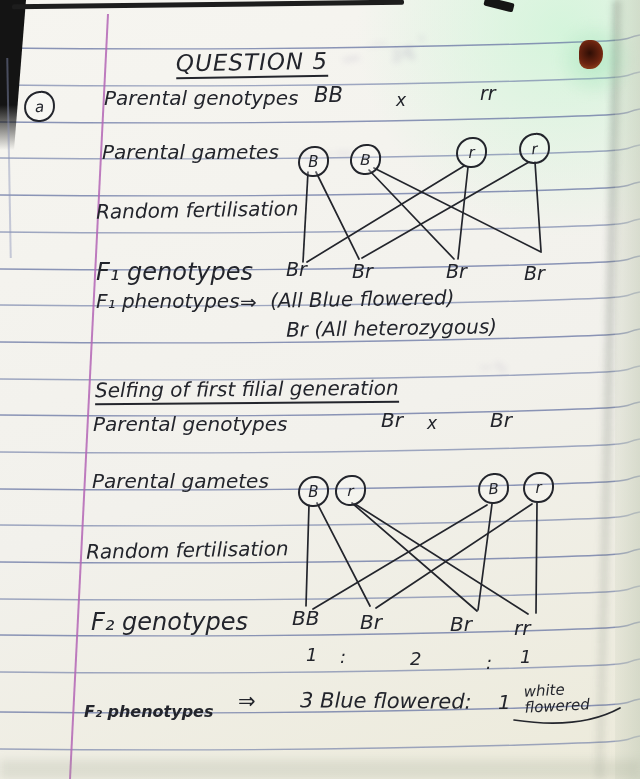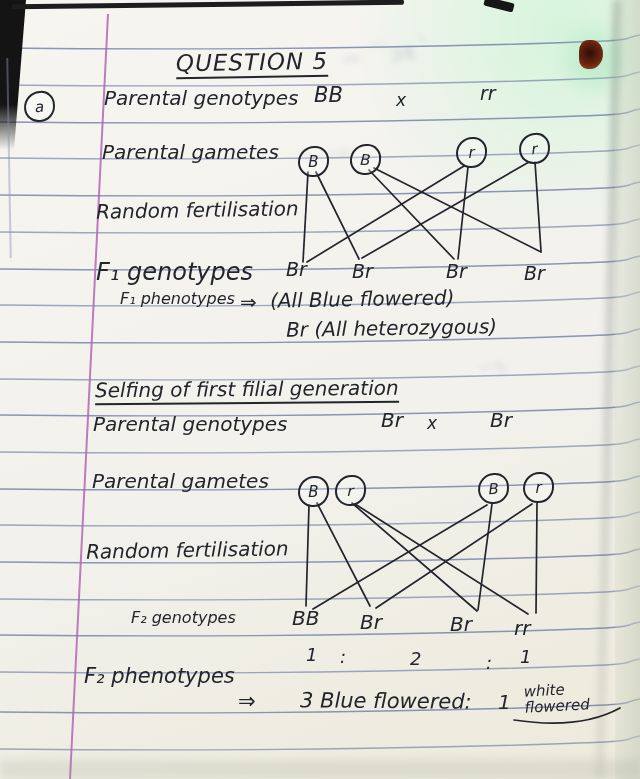--- a/index.html
+++ b/index.html
@@ -125,52 +125,52 @@
   <div class="gamete" style="left:519px;top:133px;transform:rotate(-4deg);">r</div>
 
   <div class="hw" style="left:96px;top:200px;font-size:20px;transform:rotate(-1deg);">Random fertilisation</div>
 
   <div class="hw" style="left:96px;top:260px;font-size:24px;">F₁ genotypes</div>
   <div class="hw" style="left:286px;top:260px;font-size:19px;">Br</div>
   <div class="hw" style="left:352px;top:262px;font-size:19px;">Br</div>
   <div class="hw" style="left:446px;top:262px;font-size:19px;">Br</div>
   <div class="hw" style="left:524px;top:264px;font-size:19px;">Br</div>
 
-  <div class="hw" style="left:96px;top:291px;font-size:16px;padding-left:24px;">F₁ phenotypes</div>
+  <div class="hw" style="left:96px;top:291px;font-size:20px;">F₁ phenotypes</div>
   <div class="hw" style="left:240px;top:292px;font-size:20px;">⇒</div>
   <div class="hw" style="left:270px;top:289px;font-size:20px;transform:rotate(-1deg);">(All Blue flowered)</div>
   <div class="hw" style="left:286px;top:318px;font-size:20px;transform:rotate(-1deg);">Br (All heterozygous)</div>
 
   <div class="hw underl" style="left:95px;top:379px;font-size:20px;transform:rotate(-0.5deg);">Selfing of first filial generation</div>
   <div class="hw" style="left:93px;top:414px;font-size:20px;">Parental genotypes</div>
   <div class="hw" style="left:381px;top:410px;font-size:20px;">Br</div>
   <div class="hw" style="left:427px;top:415px;font-size:17px;">x</div>
   <div class="hw" style="left:490px;top:410px;font-size:20px;">Br</div>
 
   <div class="hw" style="left:92px;top:471px;font-size:20px;">Parental gametes</div>
   <div class="gamete" style="left:298px;top:476px;">B</div>
   <div class="gamete" style="left:335px;top:475px;transform:rotate(2deg);">r</div>
   <div class="gamete" style="left:478px;top:473px;transform:rotate(-3deg);">B</div>
   <div class="gamete" style="left:523px;top:472px;">r</div>
 
   <div class="hw" style="left:86px;top:540px;font-size:20px;transform:rotate(-1deg);">Random fertilisation</div>
 
-  <div class="hw" style="left:91px;top:610px;font-size:16px;margin-left:40px;">F₂ genotypes</div>
+  <div class="hw" style="left:91px;top:610px;font-size:24px;">F₂ genotypes</div>
   <div class="hw" style="left:292px;top:608px;font-size:20px;">BB</div>
   <div class="hw" style="left:360px;top:612px;font-size:20px;">Br</div>
   <div class="hw" style="left:450px;top:614px;font-size:20px;">Br</div>
   <div class="hw" style="left:514px;top:618px;font-size:20px;">rr</div>
 
   <div class="hw" style="left:306px;top:646px;font-size:18px;">1</div>
   <div class="hw" style="left:340px;top:648px;font-size:18px;">:</div>
   <div class="hw" style="left:410px;top:650px;font-size:18px;">2</div>
   <div class="hw" style="left:486px;top:654px;font-size:18px;">:</div>
   <div class="hw" style="left:520px;top:648px;font-size:18px;">1</div>
 
-  <div class="hw" style="left:84px;top:665px;font-size:21px;">F₂ phenotypes</div>
+  <div class="hw" style="left:84px;top:704px;font-size:16px;font-weight:bold;">F₂ phenotypes</div>
   <div class="hw" style="left:238px;top:690px;font-size:21px;">⇒</div>
   <div class="hw" style="left:300px;top:690px;font-size:21px;transform:rotate(0.5deg);">3 Blue flowered:</div>
   <div class="hw" style="left:498px;top:692px;font-size:20px;">1</div>
   <div class="hw stack" style="left:524px;top:682px;font-size:15px;transform:rotate(-3deg);">
     <span>white</span><br>
     <span>flowered</span>
   </div>
 
 </div>
 

